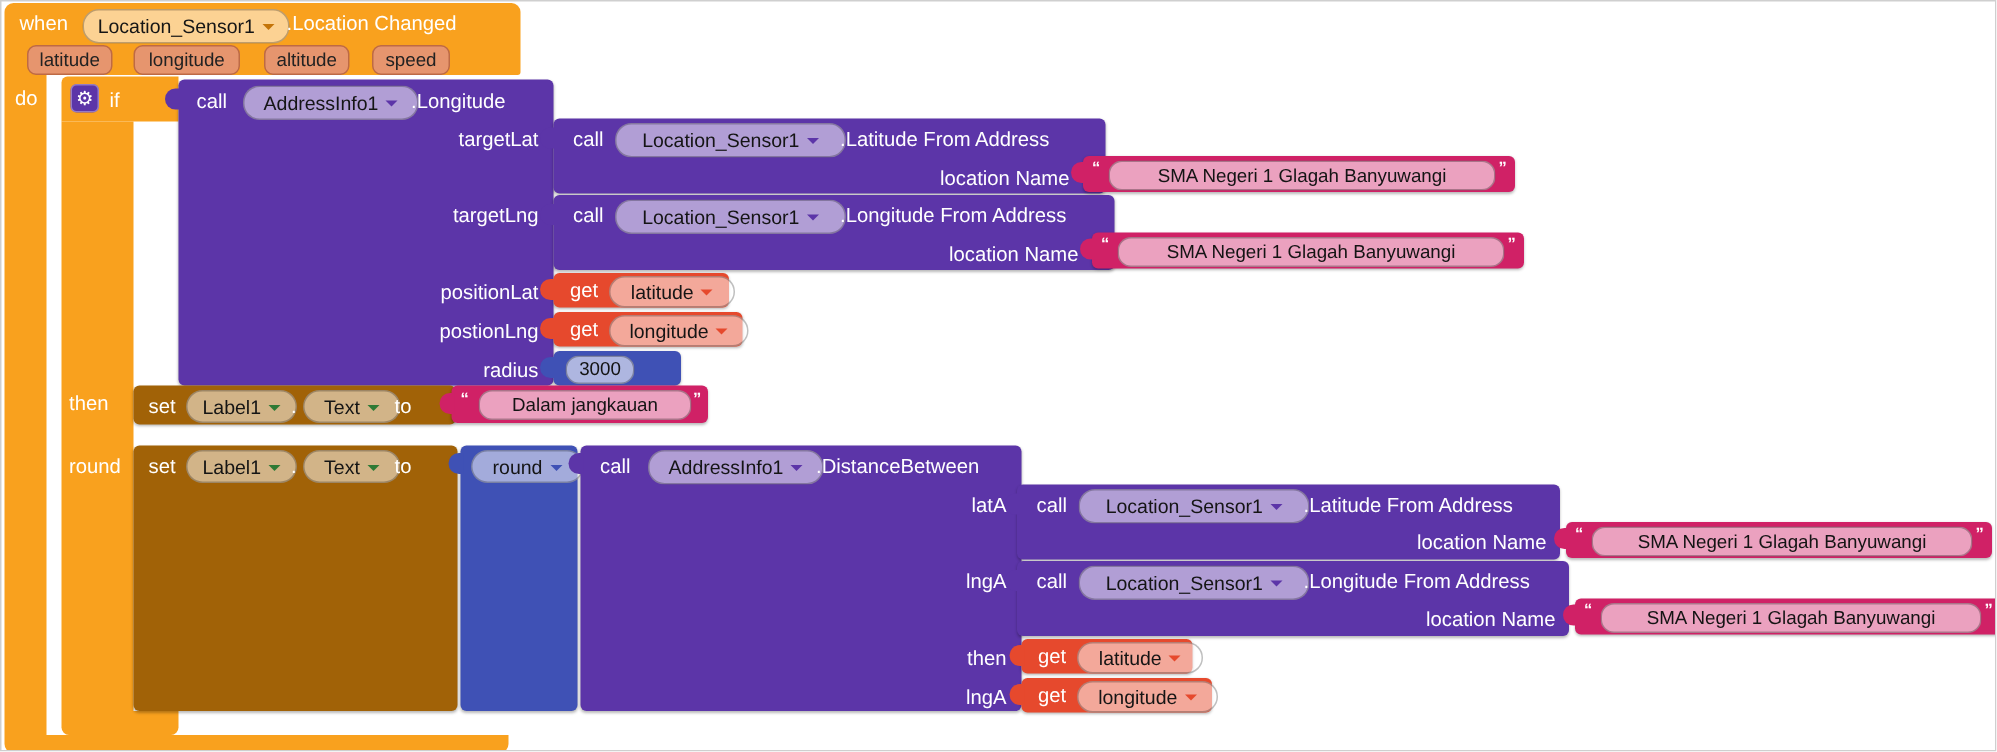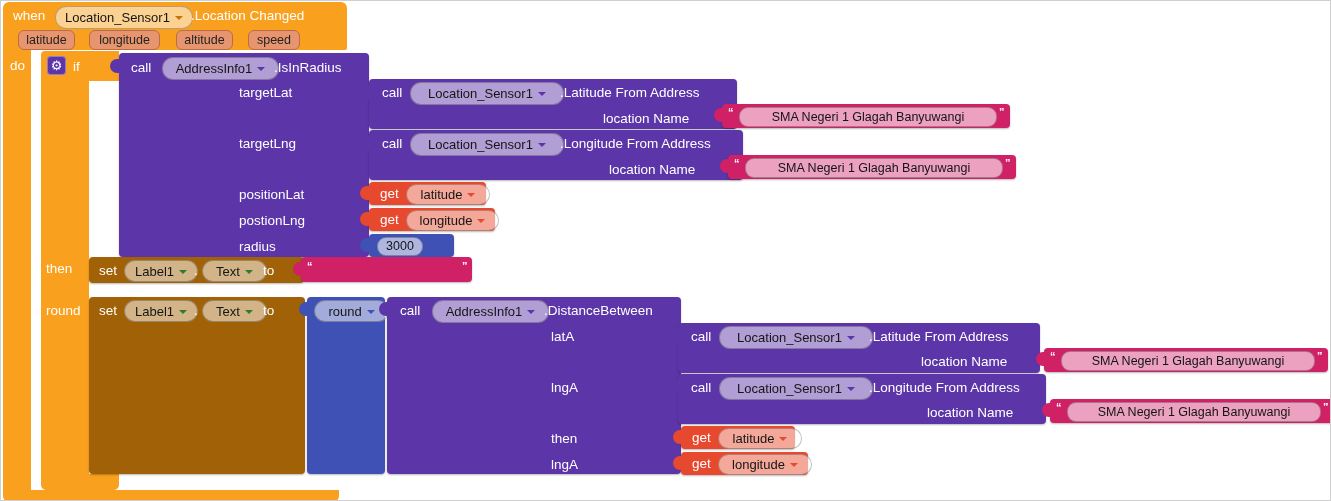--- a/index.html
+++ b/index.html
@@ -10,21 +10,21 @@
   }
   .part,.vblk{position:absolute;box-sizing:border-box;}
   .b-orange{background:#F9A11E;}
   .b-purple{background:#5C35A8;}
   .b-red{background:#E6492D;}
   .b-blue{background:#3F51B5;}
   .b-green{background:#a16207;}
   .b-pink{background:#D02166;}
   .vblk{border-radius:4px;box-shadow:0 1px 2px rgba(0,0,0,.28);}
   .lbl{position:absolute;white-space:nowrap;color:#fff;font-size:13.5px;line-height:1.2;}
-  .rlbl{position:absolute;white-space:nowrap;color:#fff;font-size:13.5px;line-height:1.2;text-align:left;}
+  .rlbl{position:absolute;white-space:nowrap;color:#fff;font-size:13.5px;line-height:1.2;text-align:right;}
   .dd{
     position:absolute;display:flex;align-items:center;justify-content:center;gap:5px;
     background:rgba(255,255,255,.52);border:1px solid rgba(0,0,0,.25);
     border-radius:11px;color:#151515;font-size:13px;line-height:1;padding:0 4px;cursor:pointer;
   }
   .dd::after{content:"";width:0;height:0;border:4px solid transparent;border-bottom:none;margin-top:1px;}
   .b-orange .dd::after,.b-orange.dd::after{border-top-color:#c47408;}
   .b-purple .dd::after{border-top-color:#5C35A8;}
   .b-red .dd::after{border-top-color:#E6492D;}
   .b-blue .dd::after{border-top-color:#3F51B5;}
@@ -87,21 +87,21 @@
     <span class="lbl" style="left:5px;top:222px;">round</span>
   </div>
   <div class="part b-orange" style="left:40px;top:473px;width:78px;height:16px;border-radius:0 0 5px 5px;"></div>
 
   <div class="vblk b-purple" style="left:118px;top:52px;width:250px;height:204px;">
     <span class="plug" style="left:-9px;top:6px;"></span>
     <span class="lbl" style="left:12px;top:7px;">call</span>
     <span class="dd" style="left:43px;top:4px;width:107px;height:21px;">
       <span>AddressInfo1</span>
     </span>
-    <span class="lbl" style="left:155px;top:7px;">.IsInRadius</span>
+    <span class="lbl" style="left:155px;top:7px;">.Longitude</span>
     <span class="rlbl" style="left:120px;top:32px;width:120px;">targetLat</span>
     <span class="rlbl" style="left:120px;top:83px;width:120px;">targetLng</span>
     <span class="rlbl" style="left:120px;top:134px;width:120px;">positionLat</span>
     <span class="rlbl" style="left:120px;top:160px;width:120px;">postionLng</span>
     <span class="rlbl" style="left:120px;top:186px;width:120px;">radius</span>
   </div>
 
   <div class="vblk b-purple" style="left:368px;top:78px;width:368px;height:50px;">
     <span class="plug" style="left:-9px;top:6px;"></span>
     <span class="lbl" style="left:13px;top:6px;">call</span>
@@ -168,20 +168,23 @@
     </span>
     <span class="lbl" style="left:105px;top:6px;">.</span>
     <span class="dd" style="left:113px;top:3px;width:55px;height:20px;">
       <span>Text</span>
     </span>
     <span class="lbl" style="left:174px;top:6px;">to</span>
   </div>
   <div class="vblk b-pink" style="left:300px;top:256px;width:171px;height:25px;">
     <span class="plug" style="left:-8px;top:5px;"></span>
     <span class="q" style="left:6px;top:4px;">“</span>
+    <span class="pill" style="left:18px;top:3px;width:140px;height:18px;">
+      <span>Dalam jangkauan</span>
+    </span>
     <span class="q" style="left:161px;top:4px;">”</span>
   </div>
 
   <div class="vblk b-green" style="left:88px;top:296px;width:216px;height:177px;">
     <span class="lbl" style="left:10px;top:6px;">set</span>
     <span class="dd" style="left:35px;top:3px;width:64px;height:20px;">
       <span>Label1</span>
     </span>
     <span class="lbl" style="left:105px;top:6px;">.</span>
     <span class="dd" style="left:113px;top:3px;width:55px;height:20px;">

